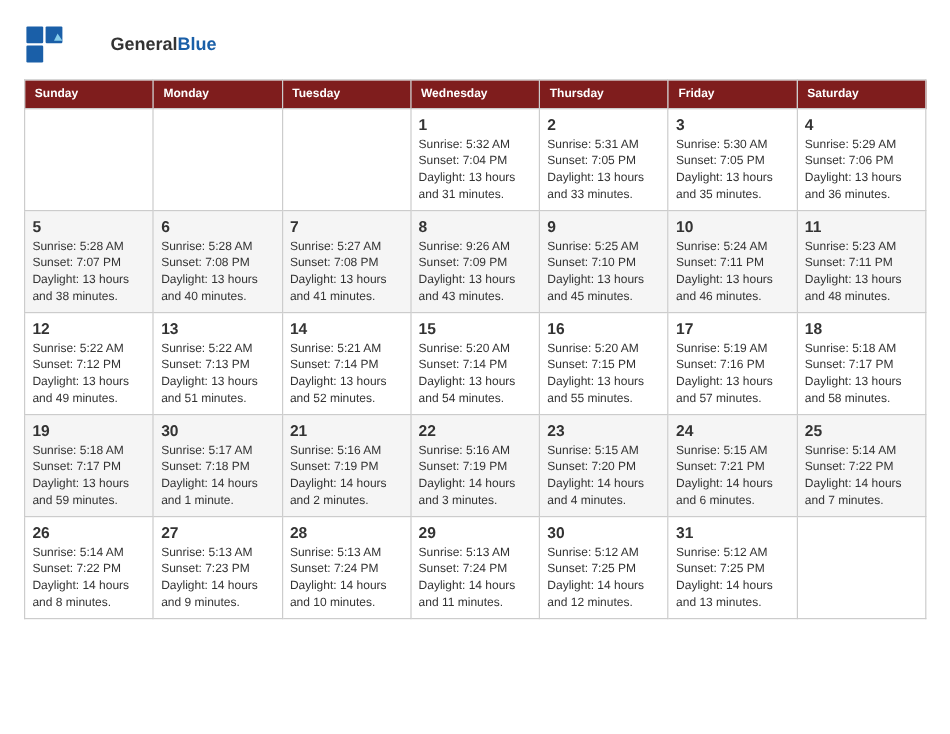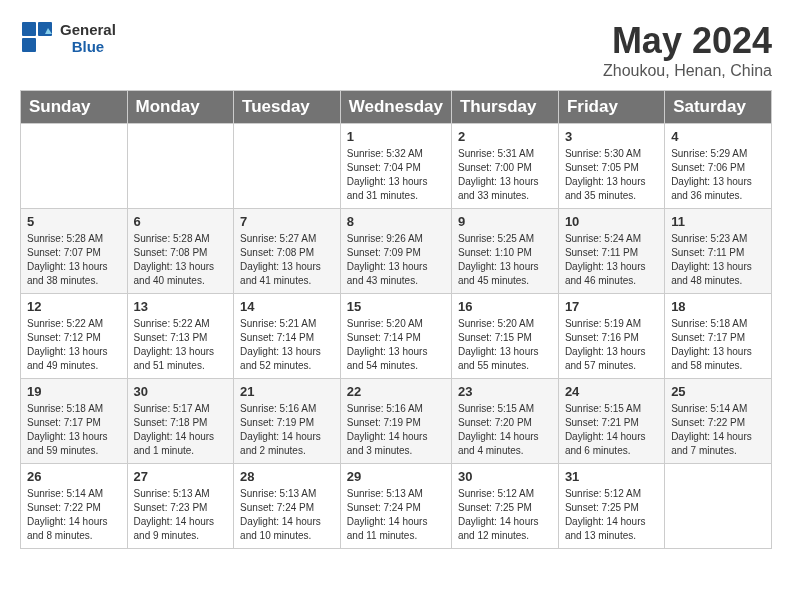--- a/index.html
+++ b/index.html
@@ -32,25 +32,25 @@
     .location {
       font-size: 16px;
       color: #555;
     }
     .calendar {
       width: 100%;
       border-collapse: collapse;
       font-size: 11px;
     }
     .calendar thead tr th {
-      background-color: #737373;
+      background-color: #7f1d1d;
       color: #fff;
       text-align: left;
       padding: 6px 8px;
-      font-size: 17px;
+      font-size: 10px;
       font-weight: bold;
       border: 1px solid #ccc;
     }
     .calendar tbody tr td {
       border: 1px solid #ccc;
       vertical-align: top;
       padding: 5px 6px;
       width: calc(100% / 7);
       height: 80px;
       background: #fff;
@@ -77,29 +77,25 @@
 <body>
 
 <div class="header">
   <div class="logo">
   <svg width="36" height="36" viewBox="0 0 36 36">
     <rect x="2" y="2" width="14" height="14" fill="#1a5fa8" rx="1"></rect>
     <rect x="18" y="2" width="14" height="14" fill="#1a5fa8" rx="1"></rect>
     <rect x="2" y="18" width="14" height="14" fill="#1a5fa8" rx="1"></rect>
     <polygon points="25,14 32,14 28,8" fill="#87CEEB"></polygon>
   </svg>
-  <div style="display:flex;flex-direction:column;line-height:1.15;">
+  <div style="display:flex;flex-direction:row;line-height:1.15;margin-left:32px;">
     <span style="font-size:15px;font-weight:bold;color:#333;">General</span>
     <span style="font-size:15px;font-weight:bold;color:#1a5fa8;text-align:center;">Blue</span>
   </div>
 </div>
-  <div class="title-block">
-    <div class="month-title">May 2024</div>
-    <div class="location">Zhoukou, Henan, China</div>
-  </div>
 </div>
 
 <table class="calendar">
   <thead>
     <tr id="dow-row">
         <th>Sunday</th>
         <th>Monday</th>
         <th>Tuesday</th>
         <th>Wednesday</th>
         <th>Thursday</th>
@@ -114,21 +110,21 @@
         <td class="empty-cell"></td>
         <td>
           <div class="day-num">1</div>
           <div class="day-info" style="white-space: pre-line;">Sunrise: 5:32 AM
 Sunset: 7:04 PM
 Daylight: 13 hours and 31 minutes.</div>
         </td>
         <td>
           <div class="day-num">2</div>
           <div class="day-info" style="white-space: pre-line;">Sunrise: 5:31 AM
-Sunset: 7:00 PM
+Sunset: 7:05 PM
 Daylight: 13 hours and 33 minutes.</div>
         </td>
         <td>
           <div class="day-num">3</div>
           <div class="day-info" style="white-space: pre-line;">Sunrise: 5:30 AM
 Sunset: 7:05 PM
 Daylight: 13 hours and 35 minutes.</div>
         </td>
         <td>
           <div class="day-num">4</div>
@@ -158,21 +154,21 @@
         </td>
         <td>
           <div class="day-num">8</div>
           <div class="day-info" style="white-space: pre-line;">Sunrise: 9:26 AM
 Sunset: 7:09 PM
 Daylight: 13 hours and 43 minutes.</div>
         </td>
         <td>
           <div class="day-num">9</div>
           <div class="day-info" style="white-space: pre-line;">Sunrise: 5:25 AM
-Sunset: 1:10 PM
+Sunset: 7:10 PM
 Daylight: 13 hours and 45 minutes.</div>
         </td>
         <td>
           <div class="day-num">10</div>
           <div class="day-info" style="white-space: pre-line;">Sunrise: 5:24 AM
 Sunset: 7:11 PM
 Daylight: 13 hours and 46 minutes.</div>
         </td>
         <td>
           <div class="day-num">11</div>

